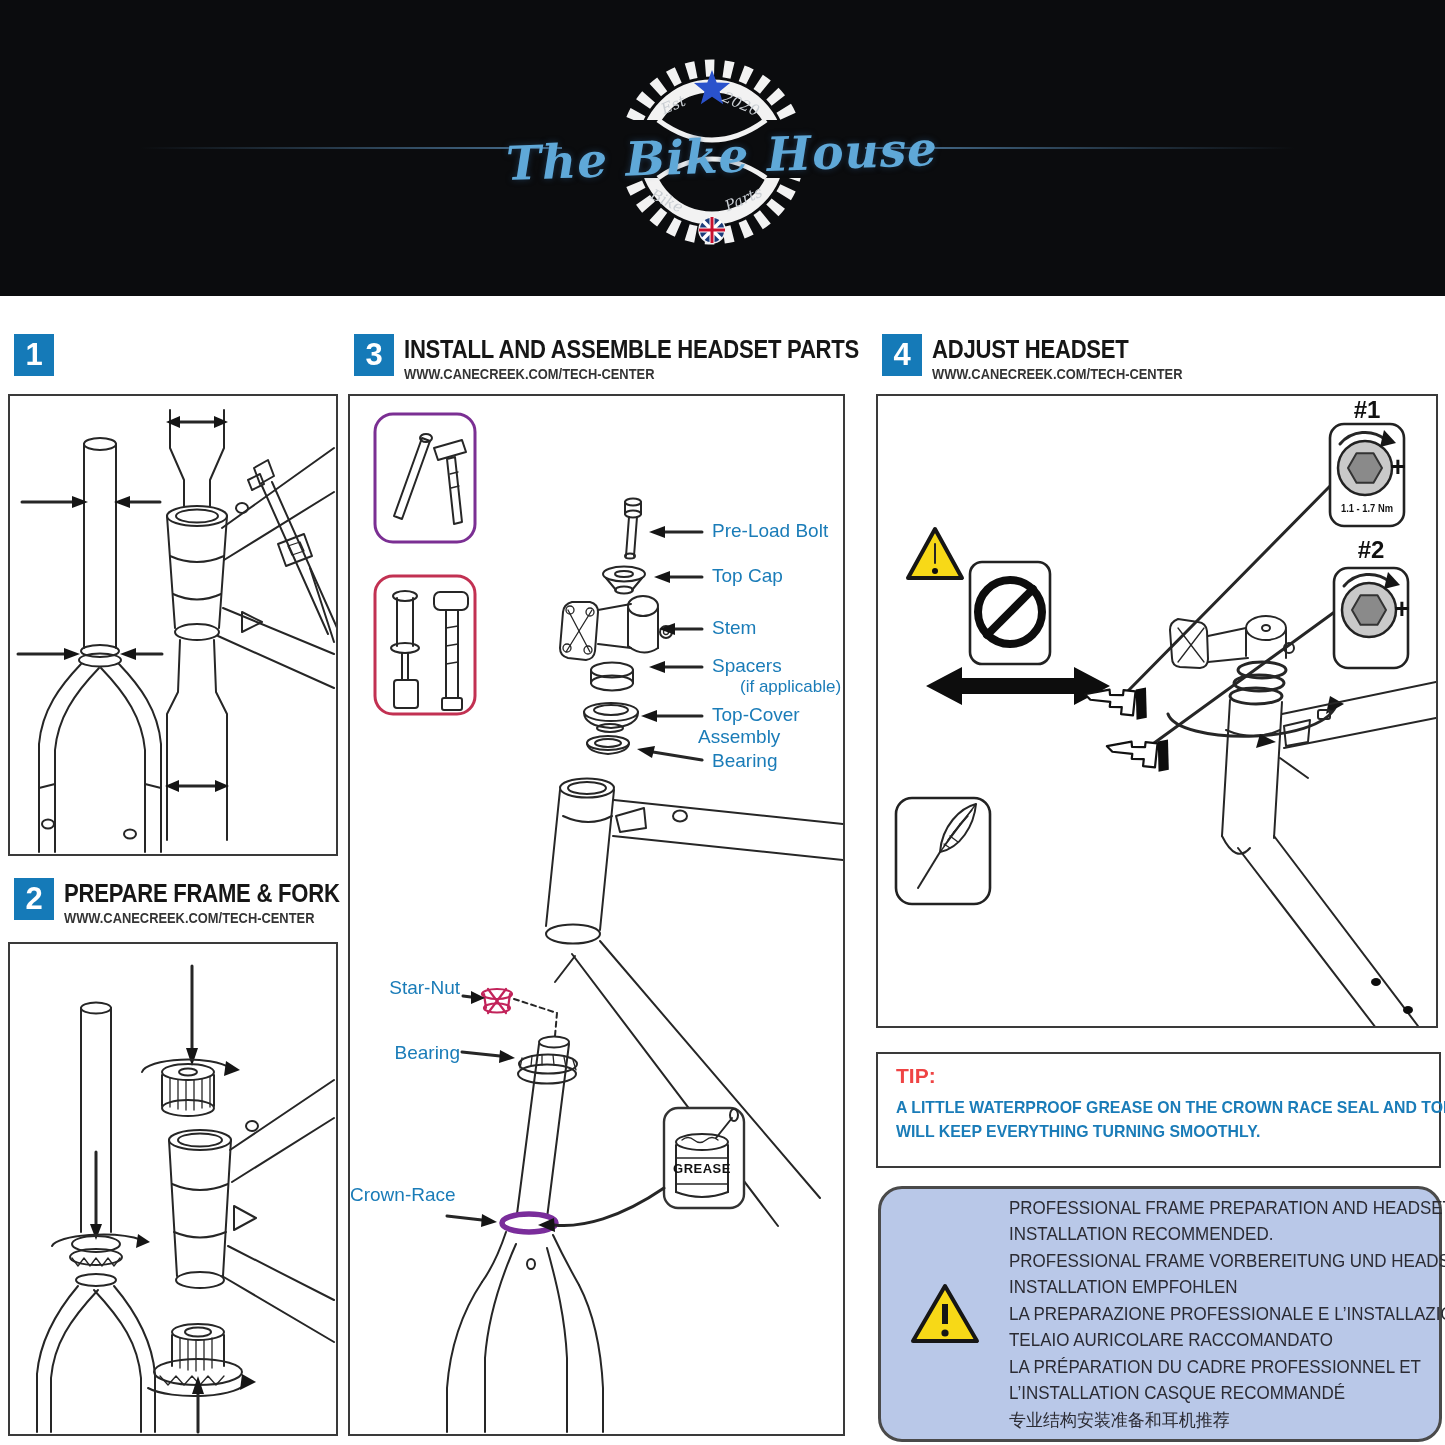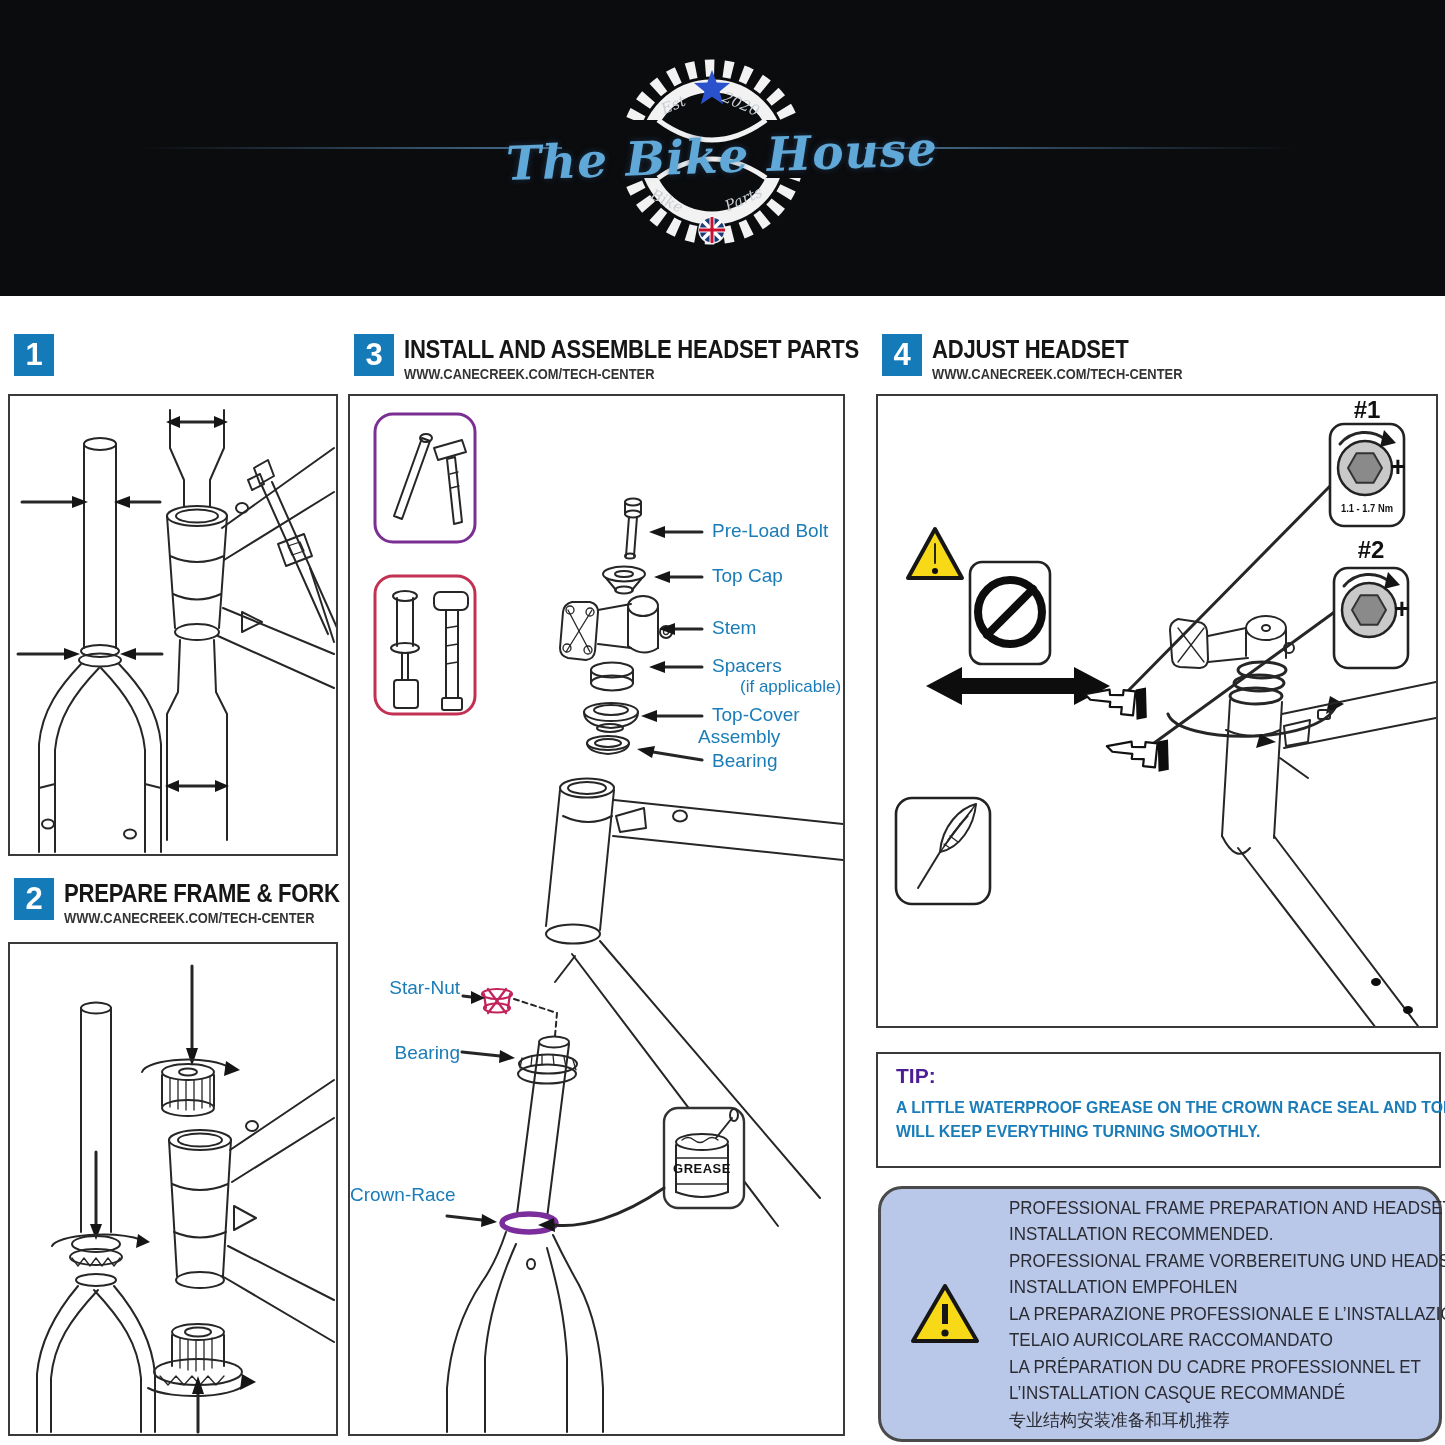--- a/index.html
+++ b/index.html
@@ -47,21 +47,21 @@
   
   .plabel{position:absolute;color:#1a7cb8;font-size:19px;white-space:nowrap;}
   .plabel.small{font-size:17px;margin-left:28px;}
   .plabel.right{text-align:right;}
   .toolnum{position:absolute;font-size:24px;font-weight:bold;color:#111;text-align:center;}
   .plus{position:absolute;font-size:27px;font-weight:bold;color:#111;}
   .torque{position:absolute;font-size:11px;font-weight:bold;color:#111;text-align:center;transform:scaleX(.85);}
   .grease{position:absolute;font-size:13px;font-weight:bold;color:#111;text-align:center;letter-spacing:.5px;}
   
   .tipbox{position:absolute;left:876px;top:1052px;width:561px;height:112px;border:2.5px solid #3a3a3a;background:#fff;}
-  .tiphead{position:absolute;left:18px;top:10px;font-size:21px;font-weight:bold;color:#4c1d95;}
+  .tiphead{position:absolute;left:18px;top:10px;font-size:21px;font-weight:bold;color:#ef4444;}
   .tipline{position:absolute;left:18px;color:#1a7cb8;font-size:16.5px;font-weight:bold;transform:scaleX(.96);transform-origin:left center;white-space:nowrap;}
   .notice{position:absolute;left:878px;top:1186px;width:558px;height:250px;border:3px solid #4a4a4a;border-radius:24px;
           background:#b9c8e8;display:flex;align-items:center;}
   .ncol-icon{flex:0 0 128px;display:flex;justify-content:center;}
   .ncol-text{flex:1;padding-right:14px;}
   .nline{font-size:17.5px;color:#2b2b33;line-height:26.5px;white-space:nowrap;transform:scaleX(.97);transform-origin:left center;}
 </style>
 </head>
 <body>
 

